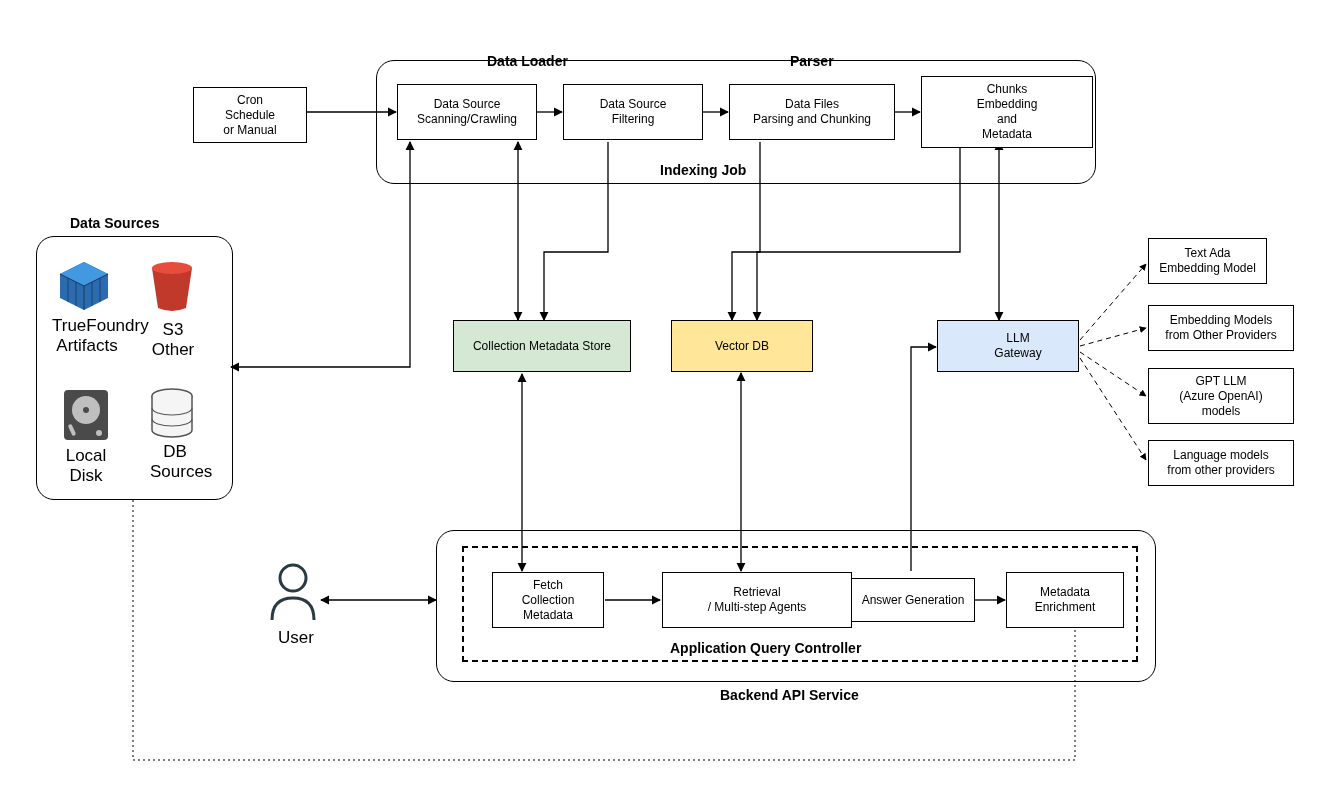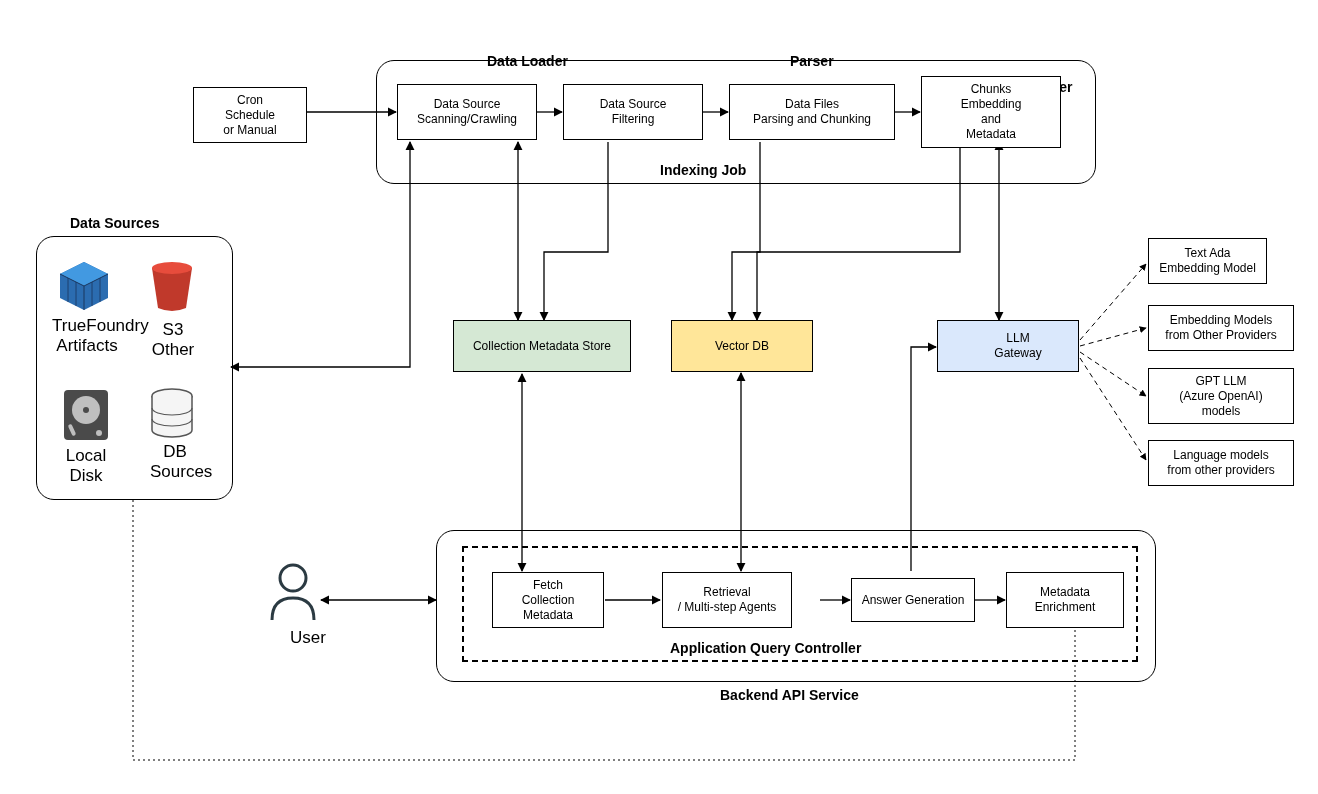--- a/index.html
+++ b/index.html
@@ -157,21 +157,21 @@
   <div class="label" style="left:487px; top:53px;">Data Loader</div>
   <div class="label" style="left:790px; top:53px;">Parser</div>
   <div class="label" style="left:1004px; top:53px;margin-top:26px;">Embedder</div>
 
   <div class="box" style="left: 397px; top: 84px; width: 140px; height: 56px; white-space: pre-line;">Data Source
 Scanning/Crawling</div>
   <div class="box" style="left: 563px; top: 84px; width: 140px; height: 56px; white-space: pre-line;">Data Source
 Filtering</div>
   <div class="box" style="left: 729px; top: 84px; width: 166px; height: 56px; white-space: pre-line;">Data Files
 Parsing and Chunking</div>
-  <div class="box" style="left: 921px; top: 76px; width: 140px; height: 72px; white-space: pre-line;">Chunks
+  <div class="box" style="left: 921px; top: 76px; width: 172px; height: 72px; white-space: pre-line;">Chunks
 Embedding
 and
 Metadata</div>
 
   <div class="label" style="left:70px; top:215px;">Data Sources</div>
   <div class="frame" style="left:36px; top:236px; width:195px; height:262px;"></div>
 
   <div class="small-label" style="left: 52px; top: 316px; width: 70px; white-space: pre-line;">TrueFoundry
 Artifacts</div>
   <div class="small-label" style="left:143px; top:320px; width:60px;">S3 Other</div>
@@ -196,21 +196,21 @@
 
   <div class="frame" style="left:436px; top:530px; width:718px; height:150px;"></div>
   <div class="label" style="left:720px; top:687px;">Backend API Service</div>
 
   <div class="frame dashed" style="left:462px; top:546px; width:672px; height:112px;"></div>
   <div class="label" style="left:670px; top:640px;">Application Query Controller</div>
 
   <div class="box" style="left: 492px; top: 572px; width: 112px; height: 56px; white-space: pre-line;">Fetch
 Collection
 Metadata</div>
-  <div class="box" style="left: 662px; top: 572px; width: 130px; height: 56px; white-space: pre-line;">Retrieval
+  <div class="box" style="left: 662px; top: 572px; width: 190px; height: 56px; white-space: pre-line;">Retrieval
 / Multi-step Agents</div>
   <div class="box" style="left:851px; top:578px; width:124px; height:44px;">Answer Generation</div>
   <div class="box" style="left: 1006px; top: 572px; width: 118px; height: 56px; white-space: pre-line;">Metadata
 Enrichment</div>
 
-  <div class="small-label" style="left:278px; top:628px;margin-left:12px;">User</div>
+  <div class="small-label" style="left:278px; top:628px;">User</div>
 
 </div>
 
 </body></html>

